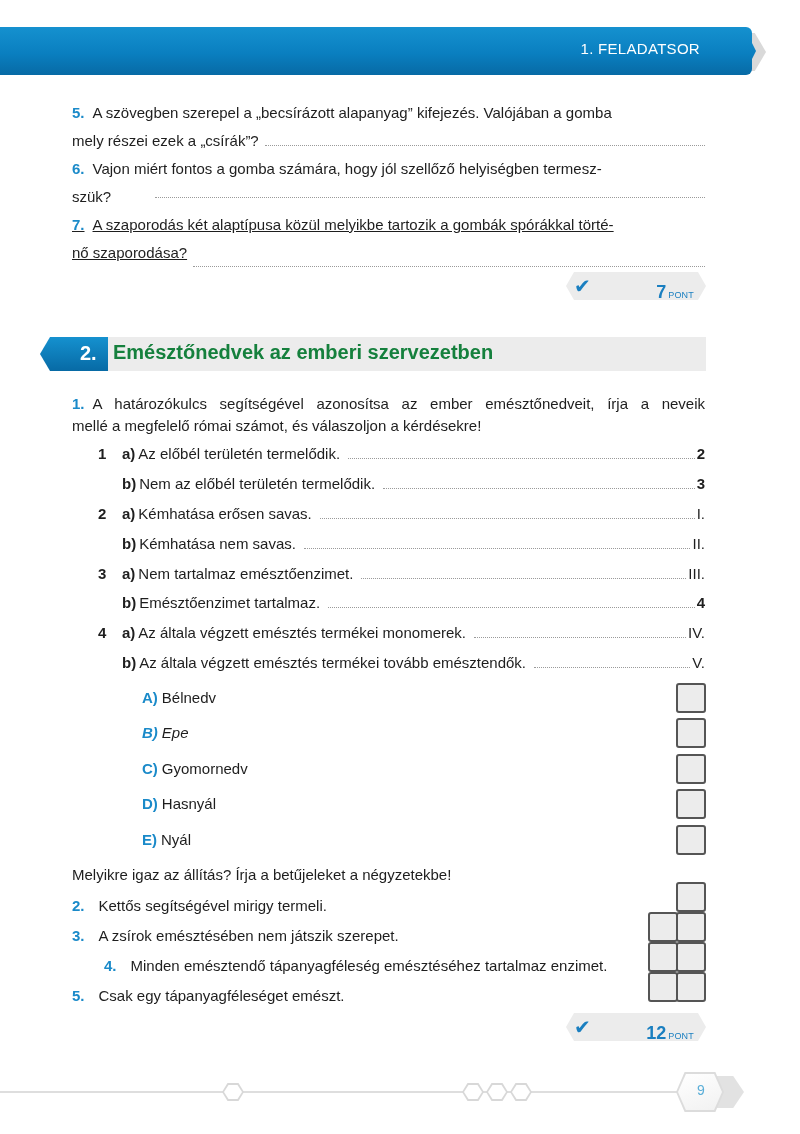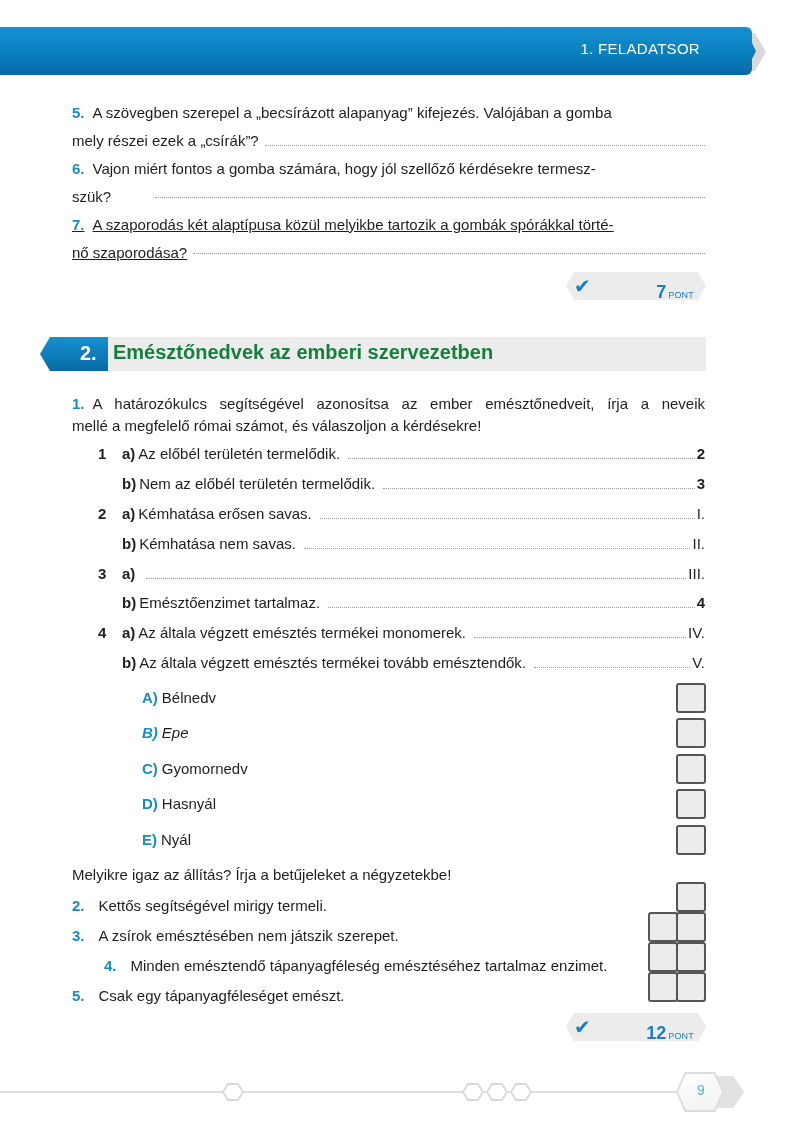--- a/index.html
+++ b/index.html
@@ -75,29 +75,29 @@
 <div class="header-title">1. FELADATSOR</div>
 
 <div class="q justify" style="top:99px;">
   <div><span class="num">5.</span><span>A szövegben szerepel a „becsírázott alapanyag” kifejezés. Valójában a gomba</span></div>
   <div style="display:flex;align-items:baseline;">
       <span style="white-space:nowrap">mely részei ezek a „csírák”?</span>
       <span class="dots" style="flex:1;margin-left:6px;"></span>
     </div>
 </div>
 <div class="q justify" style="top:155px;">
-  <div><span class="num">6.</span><span>Vajon miért fontos a gomba számára, hogy jól szellőző kérdésekre termesz-</span></div>
+  <div><span class="num">6.</span><span>Vajon miért fontos a gomba számára, hogy jól szellőző helyiségben termesz-</span></div>
   <div style="display:flex;align-items:flex-start;gap:38px;">
       <span style="white-space:nowrap">szük?</span>
       <span class="dots" style="flex:1;margin-left:6px;"></span>
     </div>
 </div>
 <div class="q justify" style="top:211px;text-decoration:underline;">
   <div><span class="num">7.</span><span>A szaporodás két alaptípusa közül melyikbe tartozik a gombák spórákkal törté-</span></div>
-  <div style="display:flex;align-items:flex-start;">
+  <div style="display:flex;align-items:flex-end;">
       <span style="white-space:nowrap">nő szaporodása?</span>
       <span class="dots" style="flex:1;margin-left:6px;"></span>
     </div>
 </div>
 
 <div class="pont-badge" style="top:272px;">
   <span class="pont-check">✔</span>
   <span class="pont-val"><span>7</span><small>PONT</small></span>
 </div>
 
@@ -135,20 +135,21 @@
 <div class="key-row" style="top:535px;">
     <span class="key-n"></span>
     <span class="key-l">b)</span>
     <span class="key-text">Kémhatása nem savas.</span>
     <span class="key-fill"></span>
     <span class="key-end">II.</span>
   </div>
 <div class="key-row" style="top:565px;">
     <span class="key-n">3</span>
     <span class="key-l">a)</span>
+    <span class="key-text">Nem tartalmaz emésztőenzimet.</span>
     <span class="key-fill"></span>
     <span class="key-end">III.</span>
   </div>
 <div class="key-row" style="top:594px;">
     <span class="key-n"></span>
     <span class="key-l">b)</span>
     <span class="key-text">Emésztőenzimet tartalmaz.</span>
     <span class="key-fill"></span>
     <span class="key-end bold">4</span>
   </div>

